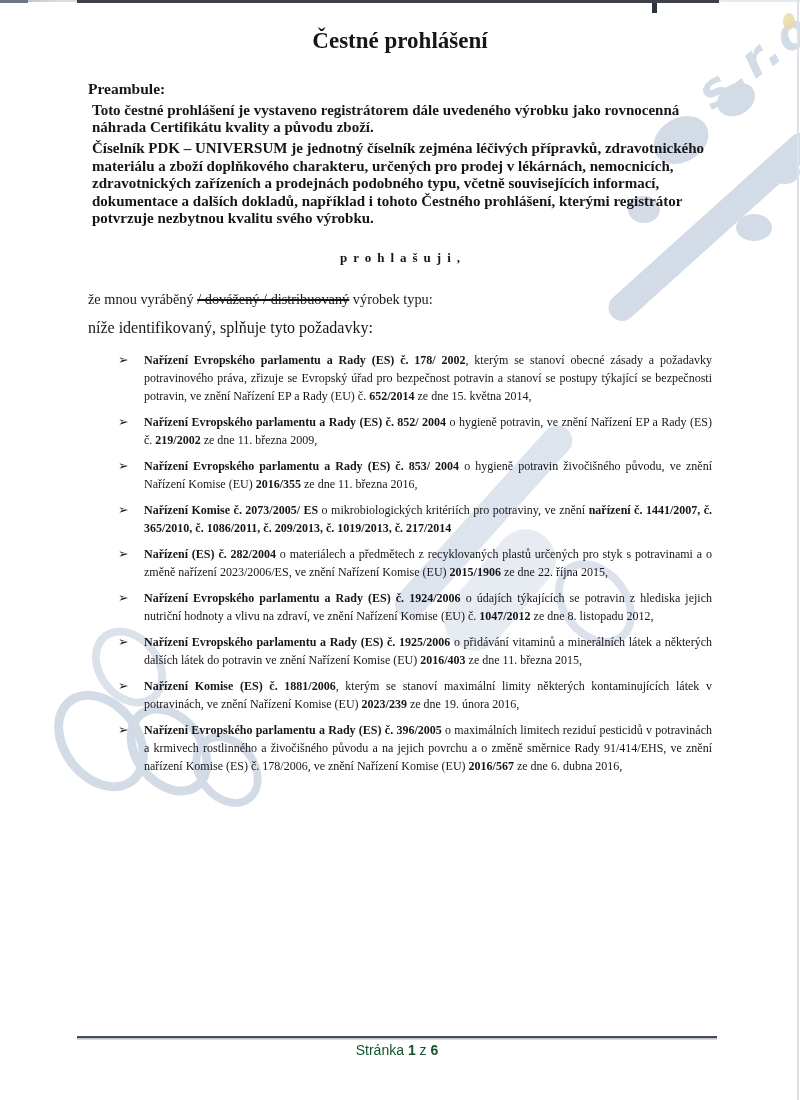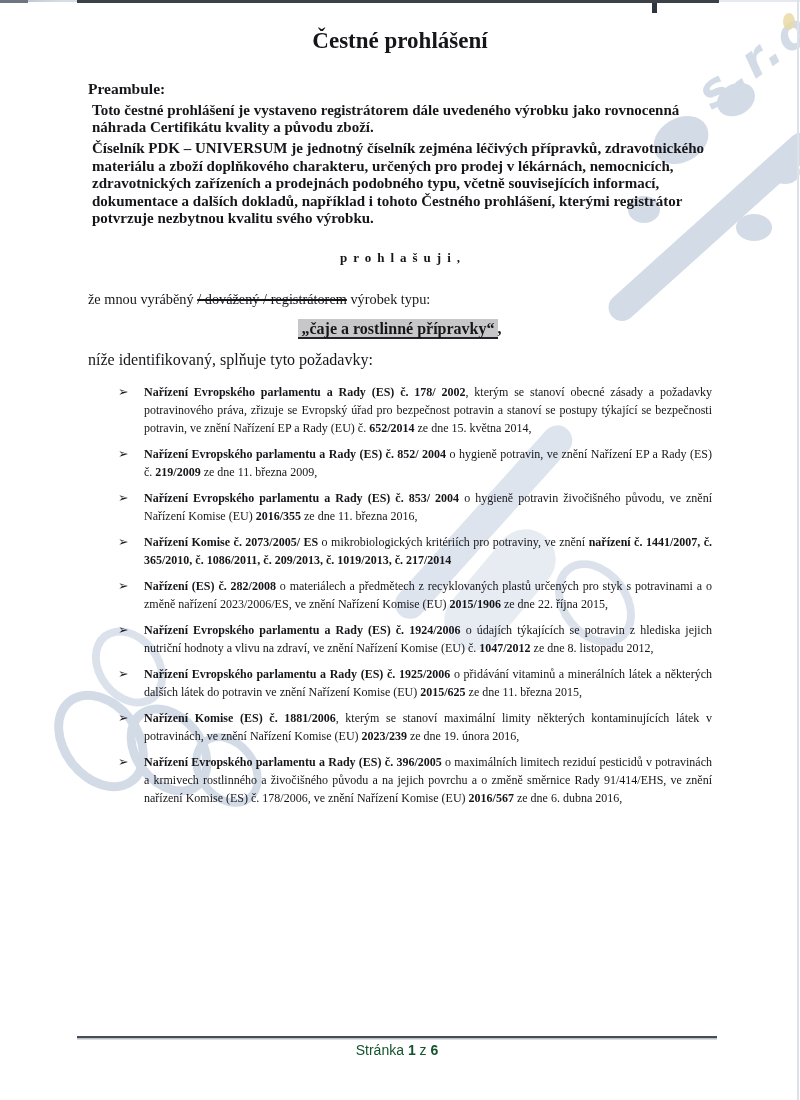--- a/index.html
+++ b/index.html
@@ -104,54 +104,53 @@
 
     <section class="preambule">
       <h2>Preambule:</h2>
       <p>Toto čestné prohlášení je vystaveno registrátorem dále uvedeného výrobku jako rovnocenná náhrada Certifikátu kvality a původu zboží.</p>
       <p>Číselník PDK – UNIVERSUM je jednotný číselník zejména léčivých přípravků, zdravotnického materiálu a zboží doplňkového charakteru, určených pro prodej v lékárnách, nemocnicích, zdravotnických zařízeních a prodejnách podobného typu, včetně souvisejících informací, dokumentace a dalších dokladů, například i tohoto Čestného prohlášení, kterými registrátor potvrzuje nezbytnou kvalitu svého výrobku.</p>
     </section>
 
 
     <p class="prohlasuji">prohlašuji,</p>
 
-    <p class="product-intro"><span>že mnou vyráběný </span><span class="strike">/ dovážený  / registrátorem</span><span> výrobek typu:</span></p>
+    <p class="product-intro"><span>že mnou vyráběný </span><span class="strike">/ dovážený  / distribuovaný</span><span> výrobek typu:</span></p>
 
-    <p class="product-line"><span class="hl" style="font-weight: 700;">„čaje a rostlinné přípravky“</span><span style="font-weight: 700;">,</span></p>
 
     <p class="req-intro">níže identifikovaný, splňuje tyto požadavky:</p>
 
     <div class="regulations" id="regulations">
         <div class="bullet-item">
           <span class="bullet-marker">➢</span>
           <div class="bullet-text"><span style="font-weight: 700;">Nařízení Evropského parlamentu a Rady (ES) č. 178/ 2002</span><span>, kterým se stanoví obecné zásady a požadavky potravinového práva, zřizuje se Evropský úřad pro bezpečnost potravin a stanoví se postupy týkající se bezpečnosti potravin, ve znění Nařízení EP a Rady (EU) č. </span><span style="font-weight: 700;">652/2014</span><span> ze dne 15. května 2014,</span></div>
         </div>
         <div class="bullet-item">
           <span class="bullet-marker">➢</span>
-          <div class="bullet-text"><span style="font-weight: 700;">Nařízení Evropského parlamentu a Rady (ES) č. 852/ 2004</span><span> o hygieně potravin, ve znění Nařízení EP a Rady (ES) č. </span><span style="font-weight: 700;">219/2009</span><span> ze dne 11. března 2009,</span></div>
+          <div class="bullet-text"><span style="font-weight: 700;">Nařízení Evropského parlamentu a Rady (ES) č. 852/ 2004</span><span> o hygieně potravin, ve znění Nařízení EP a Rady (ES) č. </span><span style="font-weight: 700;">219/2002</span><span> ze dne 11. března 2009,</span></div>
         </div>
         <div class="bullet-item">
           <span class="bullet-marker">➢</span>
           <div class="bullet-text"><span style="font-weight: 700;">Nařízení Evropského parlamentu a Rady (ES) č. 853/ 2004</span><span> o hygieně potravin živočišného původu, ve znění Nařízení Komise (EU) </span><span style="font-weight: 700;">2016/355</span><span> ze dne 11. března 2016,</span></div>
         </div>
         <div class="bullet-item">
           <span class="bullet-marker">➢</span>
           <div class="bullet-text"><span style="font-weight: 700; margin-top: 18px;">Nařízení Komise č. 2073/2005/ ES</span><span> o mikrobiologických kritériích pro potraviny, ve znění </span><span style="font-weight: 700;">nařízení č. 1441/2007, č. 365/2010, č. 1086/2011, č. 209/2013, č. 1019/2013, č. 217/2014</span></div>
         </div>
         <div class="bullet-item">
           <span class="bullet-marker">➢</span>
-          <div class="bullet-text"><span style="font-weight: 700;">Nařízení (ES) č. 282/2008</span><span> o materiálech a předmětech z recyklovaných plastů určených pro styk s potravinami a o změně nařízení 2023/2006/ES, ve znění Nařízení Komise (EU) </span><span style="font-weight: 700;">2015/1906</span><span> ze dne 22. října 2015,</span></div>
+          <div class="bullet-text"><span style="font-weight: 700;">Nařízení (ES) č. 282/2004</span><span> o materiálech a předmětech z recyklovaných plastů určených pro styk s potravinami a o změně nařízení 2023/2006/ES, ve znění Nařízení Komise (EU) </span><span style="font-weight: 700;">2015/1906</span><span> ze dne 22. října 2015,</span></div>
         </div>
         <div class="bullet-item">
           <span class="bullet-marker">➢</span>
           <div class="bullet-text"><span style="font-weight: 700;">Nařízení Evropského parlamentu a Rady (ES) č. 1924/2006</span><span>  o údajích týkajících se potravin z hlediska jejich nutriční hodnoty a vlivu na zdraví, ve znění Nařízení Komise (EU) č. </span><span style="font-weight: 700;">1047/2012</span><span> ze dne 8. listopadu 2012,</span></div>
         </div>
         <div class="bullet-item">
           <span class="bullet-marker">➢</span>
-          <div class="bullet-text"><span style="font-weight: 700;">Nařízení Evropského parlamentu a Rady (ES) č. 1925/2006</span><span>  o přidávání vitaminů a minerálních látek a některých dalších látek do potravin ve znění Nařízení Komise (EU) </span><span style="font-weight: 700;">2015/625</span><span> ze dne 11. března 2015,</span></div>
+          <div class="bullet-text"><span style="font-weight: 700;">Nařízení Evropského parlamentu a Rady (ES) č. 1925/2006</span><span>  o přidávání vitaminů a minerálních látek a některých dalších látek do potravin ve znění Nařízení Komise (EU) </span><span style="font-weight: 700;">2016/403</span><span> ze dne 11. března 2015,</span></div>
         </div>
         <div class="bullet-item">
           <span class="bullet-marker">➢</span>
           <div class="bullet-text"><span style="font-weight: 700;">Nařízení Komise (ES) č. 1881/2006</span><span>, kterým se stanoví maximální limity některých kontaminujících látek v potravinách, ve znění Nařízení Komise (EU) </span><span style="font-weight: 700;">2023/239</span><span> ze dne 19. února 2016,</span></div>
         </div>
         <div class="bullet-item">
           <span class="bullet-marker">➢</span>
           <div class="bullet-text"><span style="font-weight: 700;">Nařízení Evropského parlamentu a Rady (ES) č. 396/2005</span><span> o maximálních limitech reziduí pesticidů v potravinách a krmivech rostlinného a živočišného původu a na jejich povrchu a o změně směrnice Rady 91/414/EHS, ve znění nařízení Komise (ES) č. 178/2006, ve znění Nařízení Komise (EU) </span><span style="font-weight: 700;">2016/567</span><span> ze dne 6. dubna 2016,</span></div>
         </div>
       </div>

